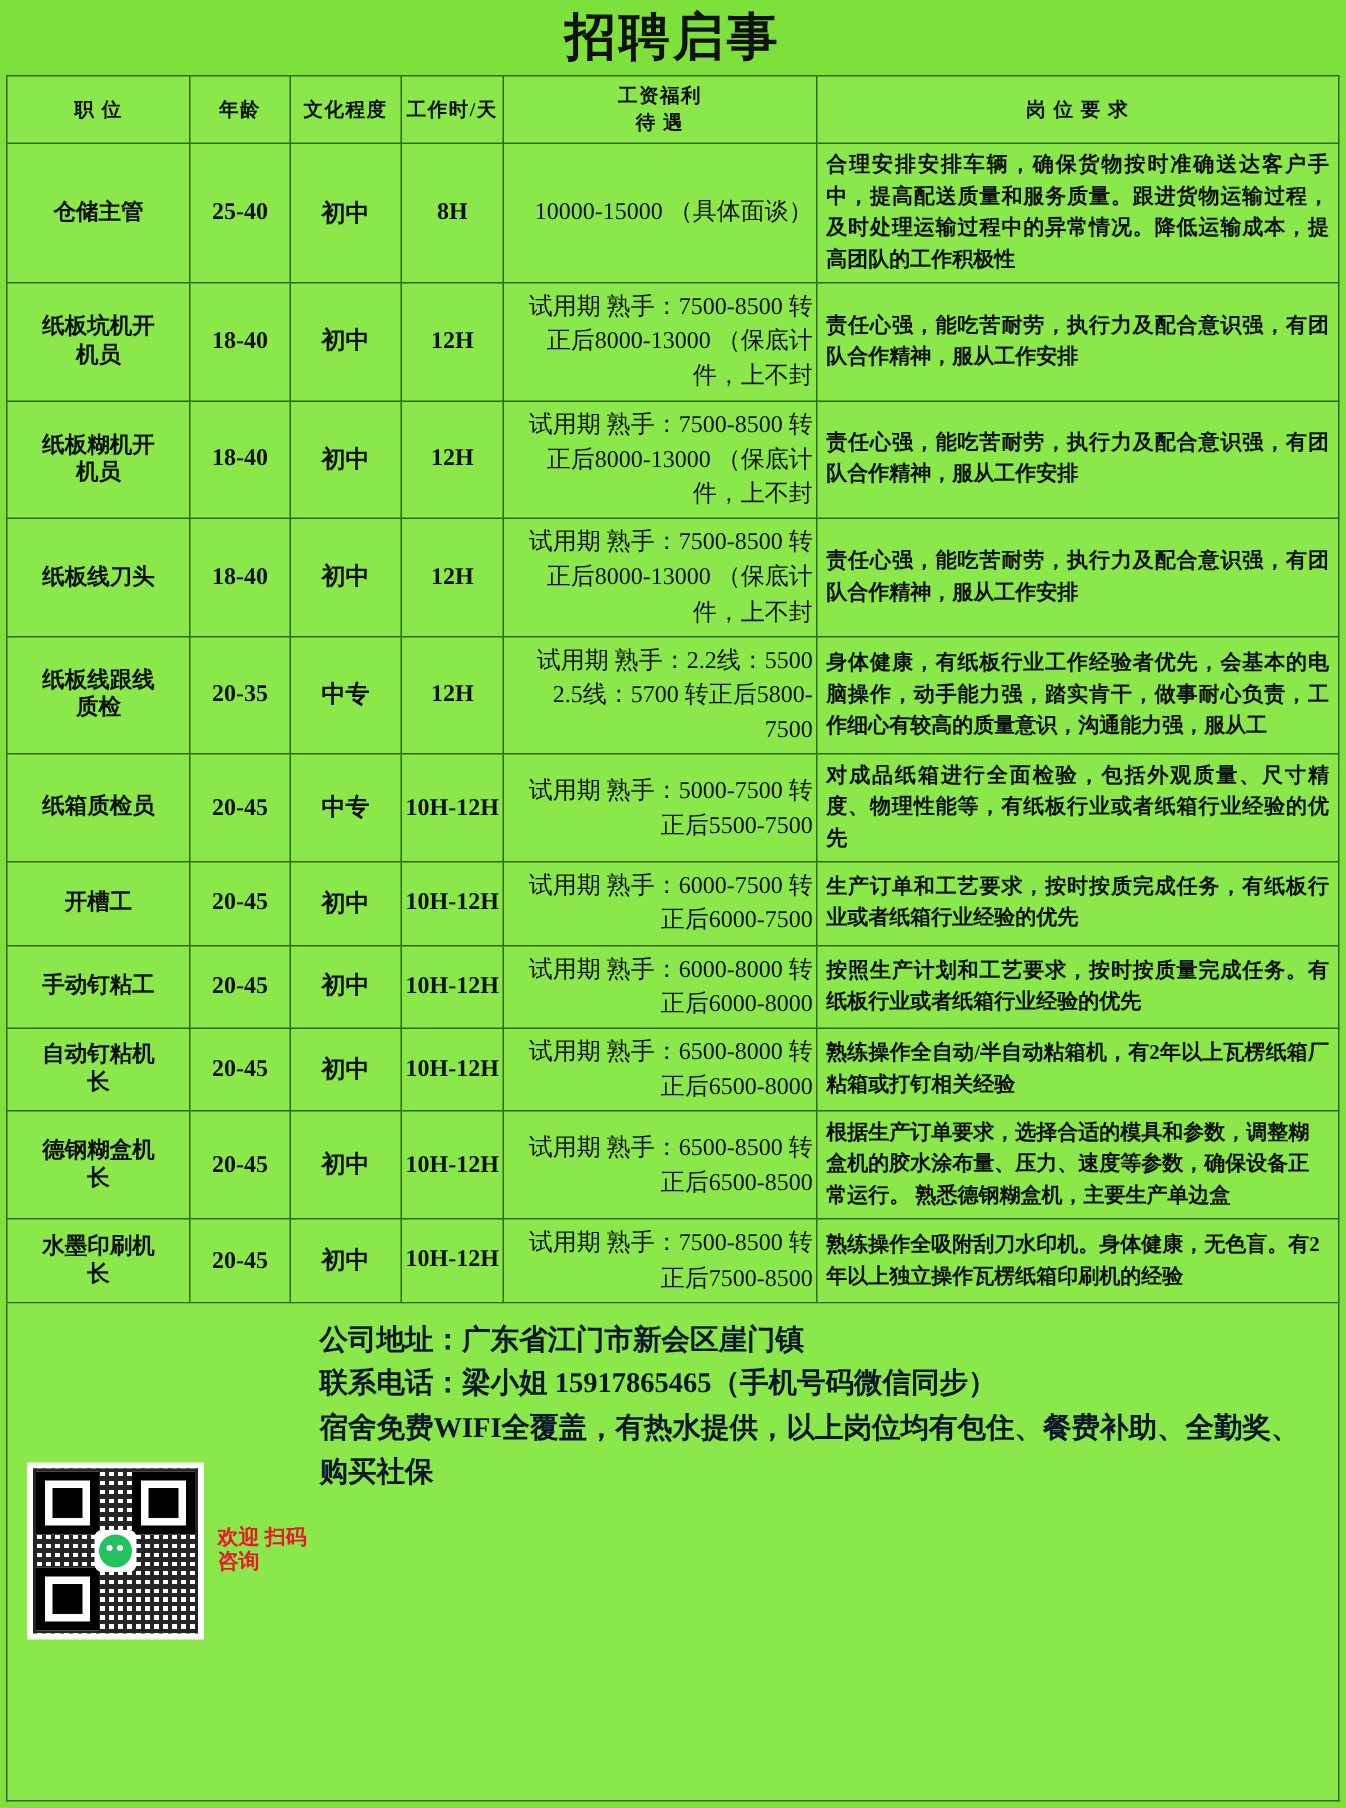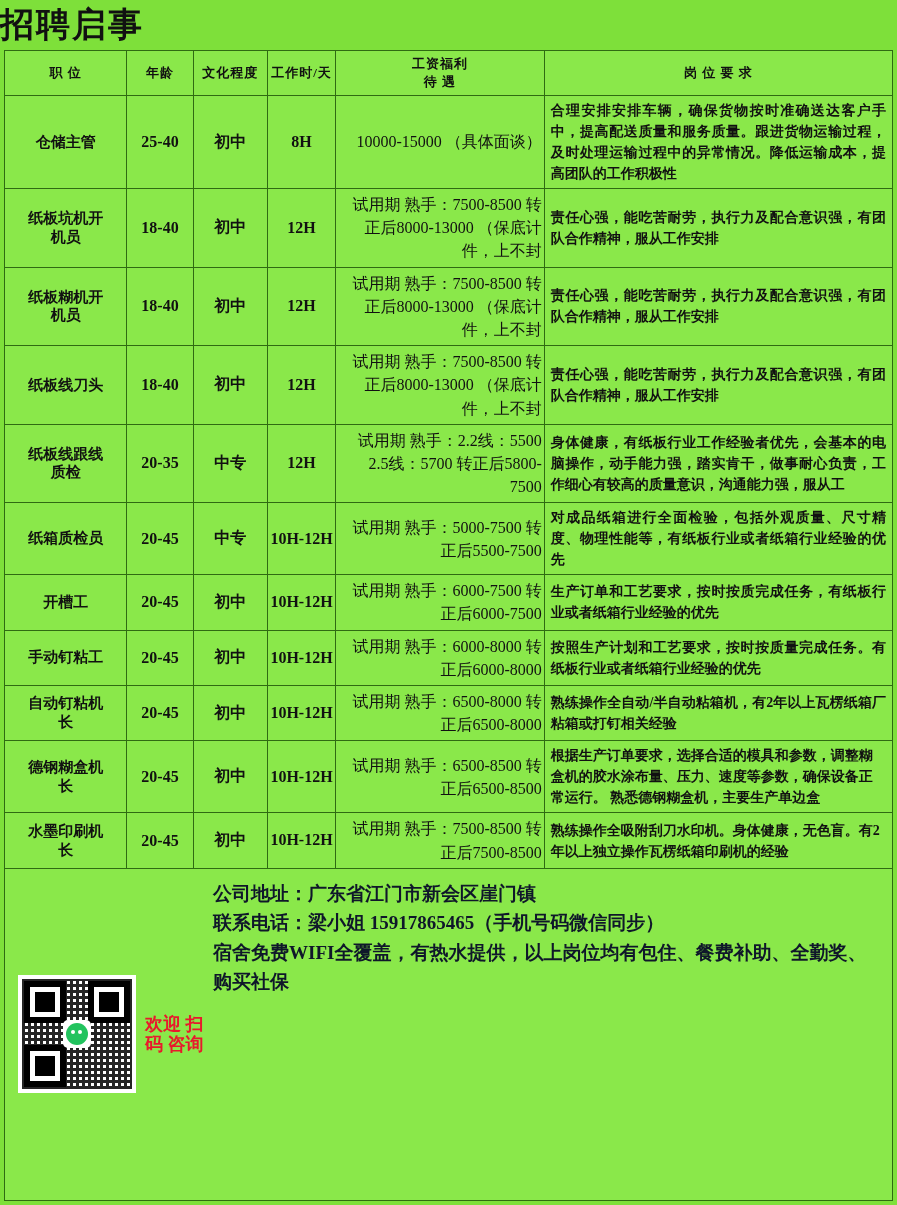--- a/index.html
+++ b/index.html
@@ -18,20 +18,21 @@
     height: 1205px;
     background: #7ee03a;
     box-sizing: border-box;
     display: flex;
     flex-direction: column;
   }
   .title-bar {
     height: 50px;
     display: flex;
     align-items: center;
+    justify-content: center;
     background: #7ee03a;
   }
   .title-text {
     font-family: "Liberation Serif", serif;
     font-size: 34px;
     font-weight: bold;
     color: #111111;
     letter-spacing: 2px;
   }
   table.jobs {
@@ -178,21 +179,21 @@
   }
   .welcome {
     width: 62px;
     display: flex;
     flex-direction: column;
     align-items: center;
     justify-content: center;
     gap: 4px;
     color: #e8192c;
     font-family: "Liberation Serif", serif;
-    font-size: 18px;
+    font-size: 14px;
     font-weight: bold;
     line-height: 1.15;
   }
   .contact {
     flex: 1;
     padding: 10px 8px 6px 6px;
     font-family: "Liberation Serif", serif;
     font-size: 19px;
     font-weight: bold;
     color: #0f172a;

